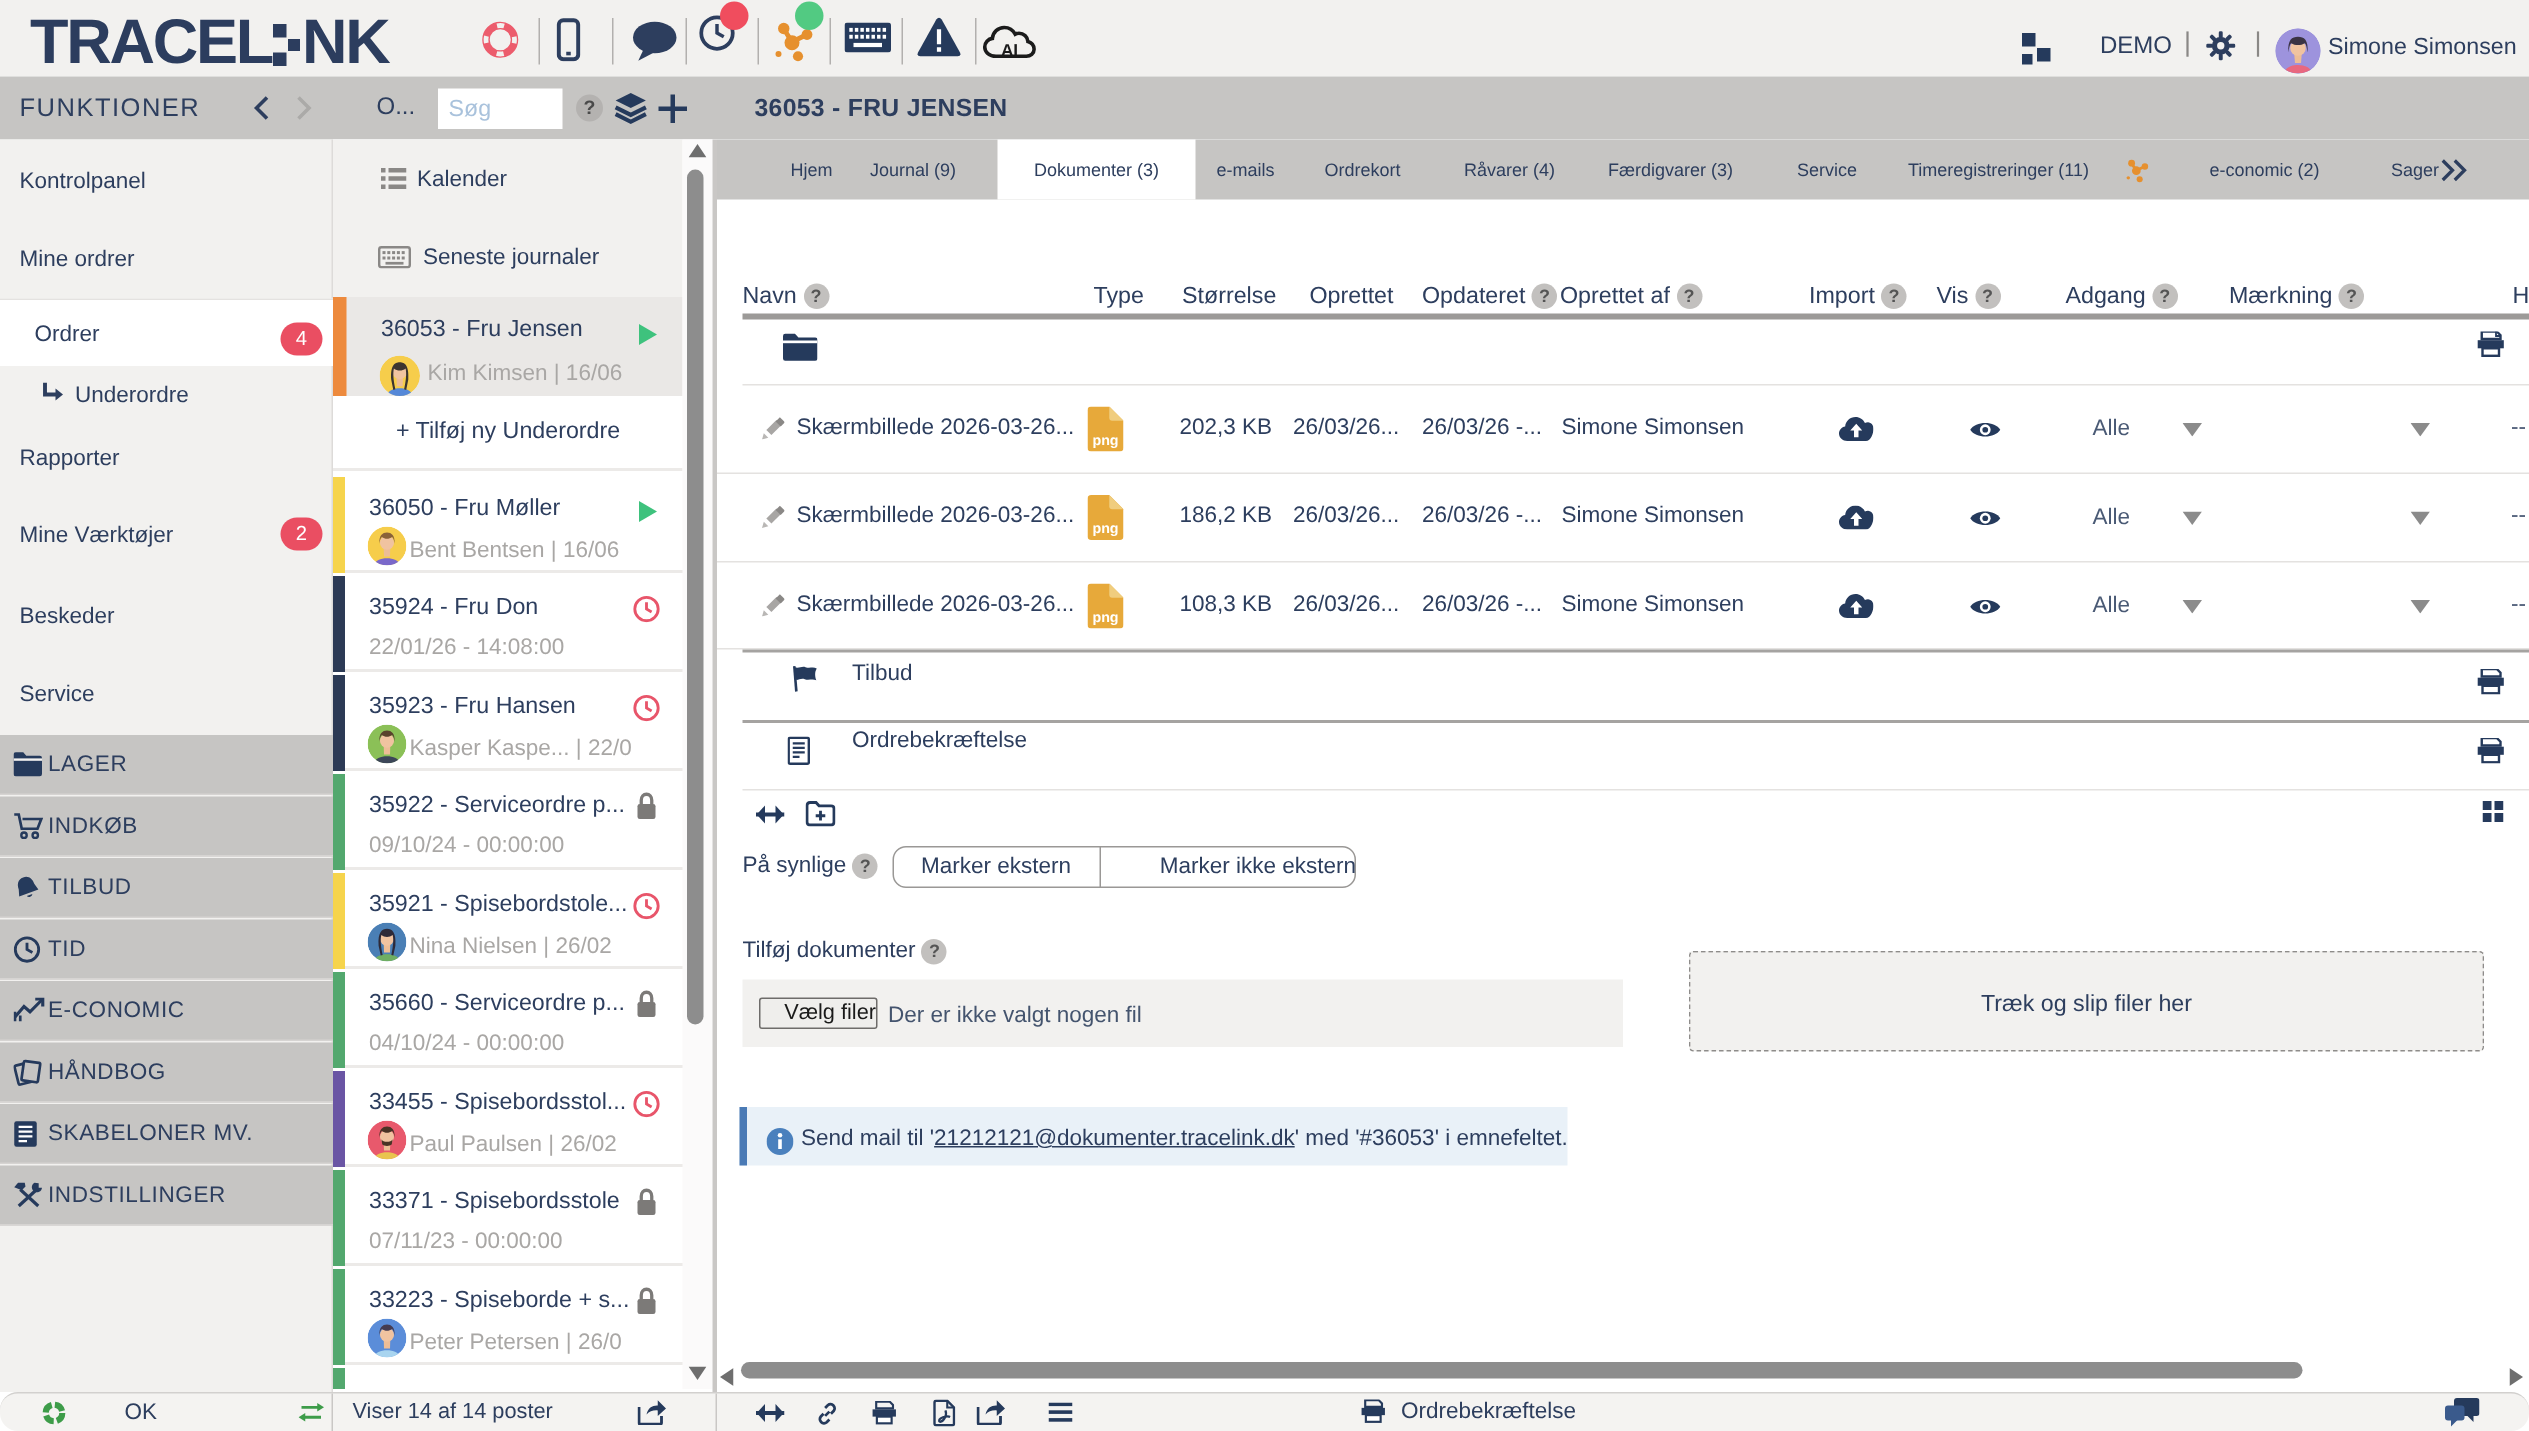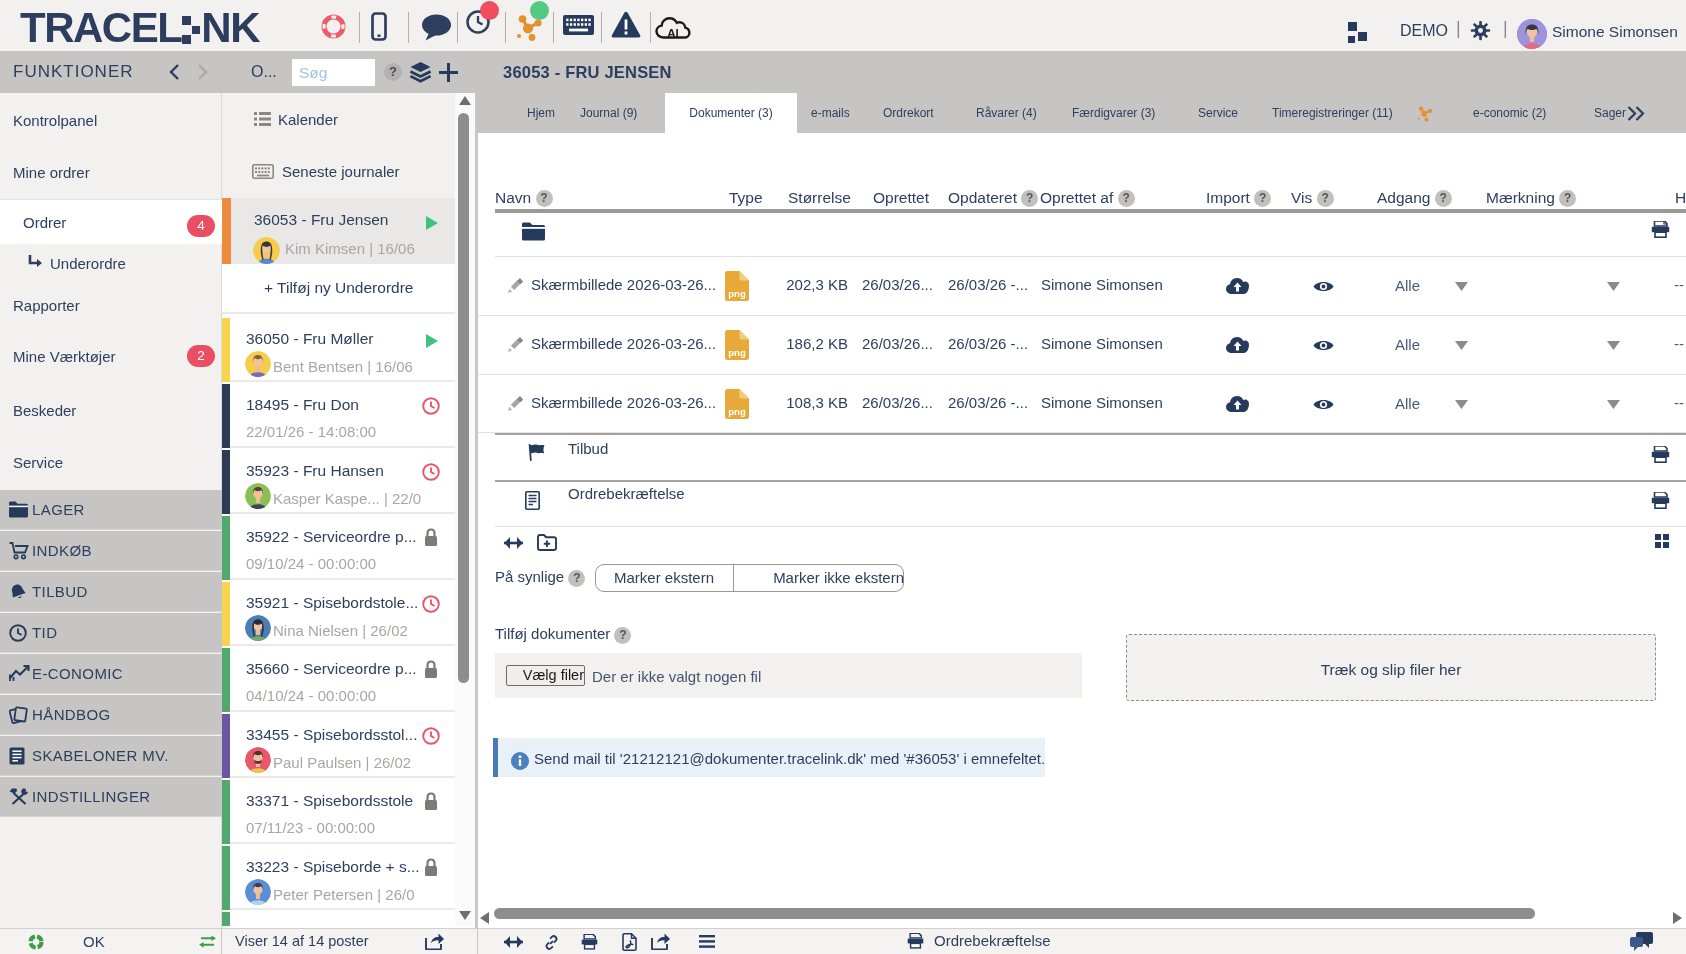--- a/index.html
+++ b/index.html
@@ -43,21 +43,21 @@
 
 .th { position:absolute; font-size:15.5px; color:#2d3e5e; white-space:nowrap; }
 .qm { display:inline-block; width:17px; height:17px; border-radius:50%; background:#c2c0be; color:#555; font-size:12px; font-weight:bold; text-align:center; line-height:17px; vertical-align:middle; }
 .rowline { position:absolute; left:17px; width:1191px; height:1px; background:#e4e2e0; }
 .cell { position:absolute; font-size:15px; color:#2d3e5e; white-space:nowrap; }
 .gcell { position:absolute; font-size:15px; color:#4a5a75; white-space:nowrap; }
 .frow { position:absolute; left:0; width:1208px; border-bottom:1px solid #e4e2e0; }
 .frow .cell, .frow .gcell, .frow svg, .frow .fsize { position:absolute; }
 .fsize { left:290px; width:80px; text-align:right; font-size:15px; color:#2d3e5e; }
 
-#statusbar { position:absolute; left:0; top:928px; width:1686px; height:26px; background:#f4f3f1; border-top:1px solid #d2d0ce; font-size:15px; color:#2d3e5e; }
+#statusbar { position:absolute; left:0; top:928px; width:1686px; height:26px; background:#f4f3f1; border-top:1px solid #d2d0ce; font-size:15px; color:#2d3e5e;border-radius:12px; }
 </style>
 </head>
 <body>
 <div id="topbar">
   <div id="logo">TRACEL<span class="logoi"><b style="left:1px;top:2px"></b><b style="left:10.5px;top:11.5px"></b><b style="left:1px;top:21px"></b></span>NK</div>
 
   <svg class="abs" style="left:320px;top:13px" width="27" height="27" viewBox="0 0 27 27">
     <circle cx="13.5" cy="13.5" r="9.5" fill="none" stroke="#ec5c6c" stroke-width="5"></circle>
     <circle cx="13.5" cy="13.5" r="9.5" fill="none" stroke="#f2f1ef" stroke-width="3.2" stroke-dasharray="4.8 10.1" stroke-dashoffset="2.4"></circle>
   </svg>
@@ -360,21 +360,21 @@
           <circle cx="13" cy="13" r="13" fill="#f6cd4b"></circle>
           <path d="M4.5,26 C5,19.5 21,19.5 21.5,26 Z" fill="#7a68c9"></path>
           <path d="M10.8,14 L15.2,14 L15,20 L11,20 Z" fill="#edbd96"></path>
           <circle cx="13" cy="10.8" r="4.7" fill="#f0c3a0"></circle>
           <path d="M7.9,11.5 C7.6,6 10,4 13,4 C16,4 18.4,6 18.1,11.5 C17.6,8.7 17.2,7.8 16.4,7 C14.4,8.6 11.6,8.6 9.6,7 C8.8,7.8 8.4,8.7 7.9,11.5 Z" fill="#8a6239"></path>
         </svg></div>
     <div class="os2">Bent Bentsen | 16/06</div>
   </div>
   <div class="oentry" style="top:291px">
       <div class="bar" style="background:#2c3a55"></div>
-    <div class="ot">18495 - Fru Don</div>
+    <div class="ot">35924 - Fru Don</div>
     <svg class="abs" style="left:200px;top:13px" width="18" height="18" viewBox="0 0 18 18">
         <circle cx="9" cy="9" r="7.8" fill="none" stroke="#e8556a" stroke-width="1.9"></circle>
         <path d="M9,4.5 L9,9 L12.4,11" fill="none" stroke="#e8556a" stroke-width="1.9"></path>
       </svg>
     <div class="os">22/01/26 - 14:08:00</div>
   </div>
   <div class="oentry" style="top:357px">
       <div class="bar" style="background:#2c3a55"></div>
     <div class="ot">35923 - Fru Hansen</div>
     <svg class="abs" style="left:200px;top:13px" width="18" height="18" viewBox="0 0 18 18">
@@ -696,21 +696,21 @@
 
   <div class="abs" style="left:648px;top:541px;width:530px;height:67px;background:#f2f1ef;border:1.5px dashed #8e8c8a;border-radius:3px"></div>
   <div class="abs" style="left:648px;top:568px;width:530px;text-align:center;font-size:15.5px;color:#2d3e5e">Træk og slip filer her</div>
 
   <div class="abs" style="left:15px;top:645px;width:552px;height:39px;background:#e9f1f8;border-left:5px solid #4a7ab5"></div>
   <svg class="abs" style="left:33px;top:659px" width="18" height="18" viewBox="0 0 18 18">
       <circle cx="9" cy="9" r="9" fill="#4a80bd"></circle>
       <rect x="7.8" y="7.5" width="2.4" height="6.5" fill="#fff"></rect>
       <circle cx="9" cy="4.8" r="1.5" fill="#fff"></circle>
     </svg>
-  <div class="abs" style="left:56px;top:657px;font-size:15px;color:#2d3e5e">Send mail til '<span style="">21212121@dokumenter.tracelink.dk</span>' med '#36053' i emnefeltet.</div>
+  <div class="abs" style="left:56px;top:657px;font-size:15px;color:#2d3e5e">Send mail til '<span style="text-decoration:underline">21212121@dokumenter.tracelink.dk</span>' med '#36053' i emnefeltet.</div>
 
   <svg class="abs" style="left:2px;top:819px" width="9" height="12" viewBox="0 0 9 12">
       <path d="M9,0 L9,12 L0,6 Z" fill="#6e6e6e"></path>
     </svg>
   <div class="abs" style="left:16px;top:815px;width:1041px;height:11px;background:#8d8d8d;border-radius:6px"></div>
   <svg class="abs" style="left:1195px;top:819px" width="9" height="12" viewBox="0 0 9 12">
       <path d="M0,0 L0,12 L9,6 Z" fill="#6e6e6e"></path>
     </svg>
 </div>
 <div id="statusbar">

